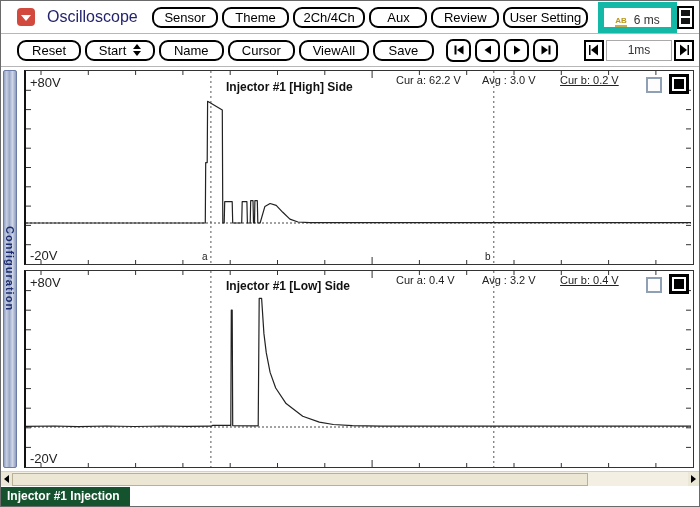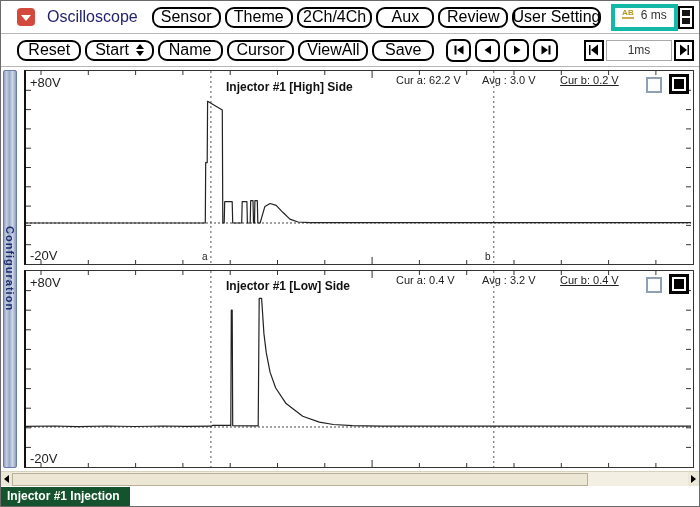--- a/index.html
+++ b/index.html
@@ -5,23 +5,23 @@
   html,body{margin:0;padding:0;background:#dfdfdf;font-family:"Liberation Sans",sans-serif;}
   .window{position:relative;width:698px;height:505px;background:#fff;border:1px solid #6a6a6a;overflow:hidden;}
   
   .toolbar{display:flex;align-items:center;background:#fff;box-sizing:border-box;}
   .toolbar1{height:33px;padding:0 5px 0 16px;border-bottom:1px solid #b7b7b7;box-shadow:0 1px 0 #ececec;}
   .toolbar2{height:33px;padding:0 5px 0 12px;border-bottom:1px solid #b7b7b7;box-shadow:0 1px 0 #ececec;}
   .app-icon{width:18px;height:18px;background:#d24a3e;border-radius:4px;display:flex;align-items:center;justify-content:center;flex:0 0 auto;}
   .app-icon .tri{width:0;height:0;border-left:5px solid transparent;border-right:5px solid transparent;border-top:6px solid #fff;margin-top:1px;}
   .app-title{color:#23236e;font-size:16px;margin-left:12px;margin-right:10px;white-space:nowrap;}
   .btn{border:2px solid #000;border-radius:9px;background:#fff;height:21px;min-width:58px;padding:0 19px;
-       display:flex;align-items:center;justify-content:center;font-size:16px;color:#000;margin-left:4px;
+       display:flex;align-items:center;justify-content:center;font-size:13px;color:#000;margin-left:4px;
        white-space:nowrap;box-sizing:border-box;cursor:default;}
-  .timebox{margin-left:10px;height:19px;width:112px;border:4px solid #14b8a6;display:flex;align-items:flex-start;justify-content:center;font-size:12px;color:#333;background:#fff;}
+  .timebox{margin-left:10px;height:19px;width:112px;border:6px solid #14b8a6;display:flex;align-items:flex-end;justify-content:center;font-size:12px;color:#333;background:#fff;}
   .ab-icon{font-size:8px;font-weight:bold;color:#b8971f;border-bottom:2px solid #c9ac4b;line-height:9px;margin-right:7px;letter-spacing:0;}
   .layout-icon{margin-left:auto;width:23px;height:23px;border:2px solid #000;background:#fff;box-sizing:border-box;
                display:flex;flex-direction:column;justify-content:center;gap:2px;padding:2px;}
   .layout-icon i{display:block;height:6px;background:#141414;}
   .spin{display:inline-flex;flex-direction:column;margin-left:7px;gap:2px;}
   .spin b{width:0;height:0;border-left:4px solid transparent;border-right:4px solid transparent;}
   .spin .up{border-bottom:5px solid #000;}
   .spin .dn{border-top:5px solid #000;}
   .pbtn{width:25px;height:23px;border:2px solid #000;border-radius:7px;background:#fff;margin-left:4px;
         display:flex;align-items:center;justify-content:center;box-sizing:border-box;}

